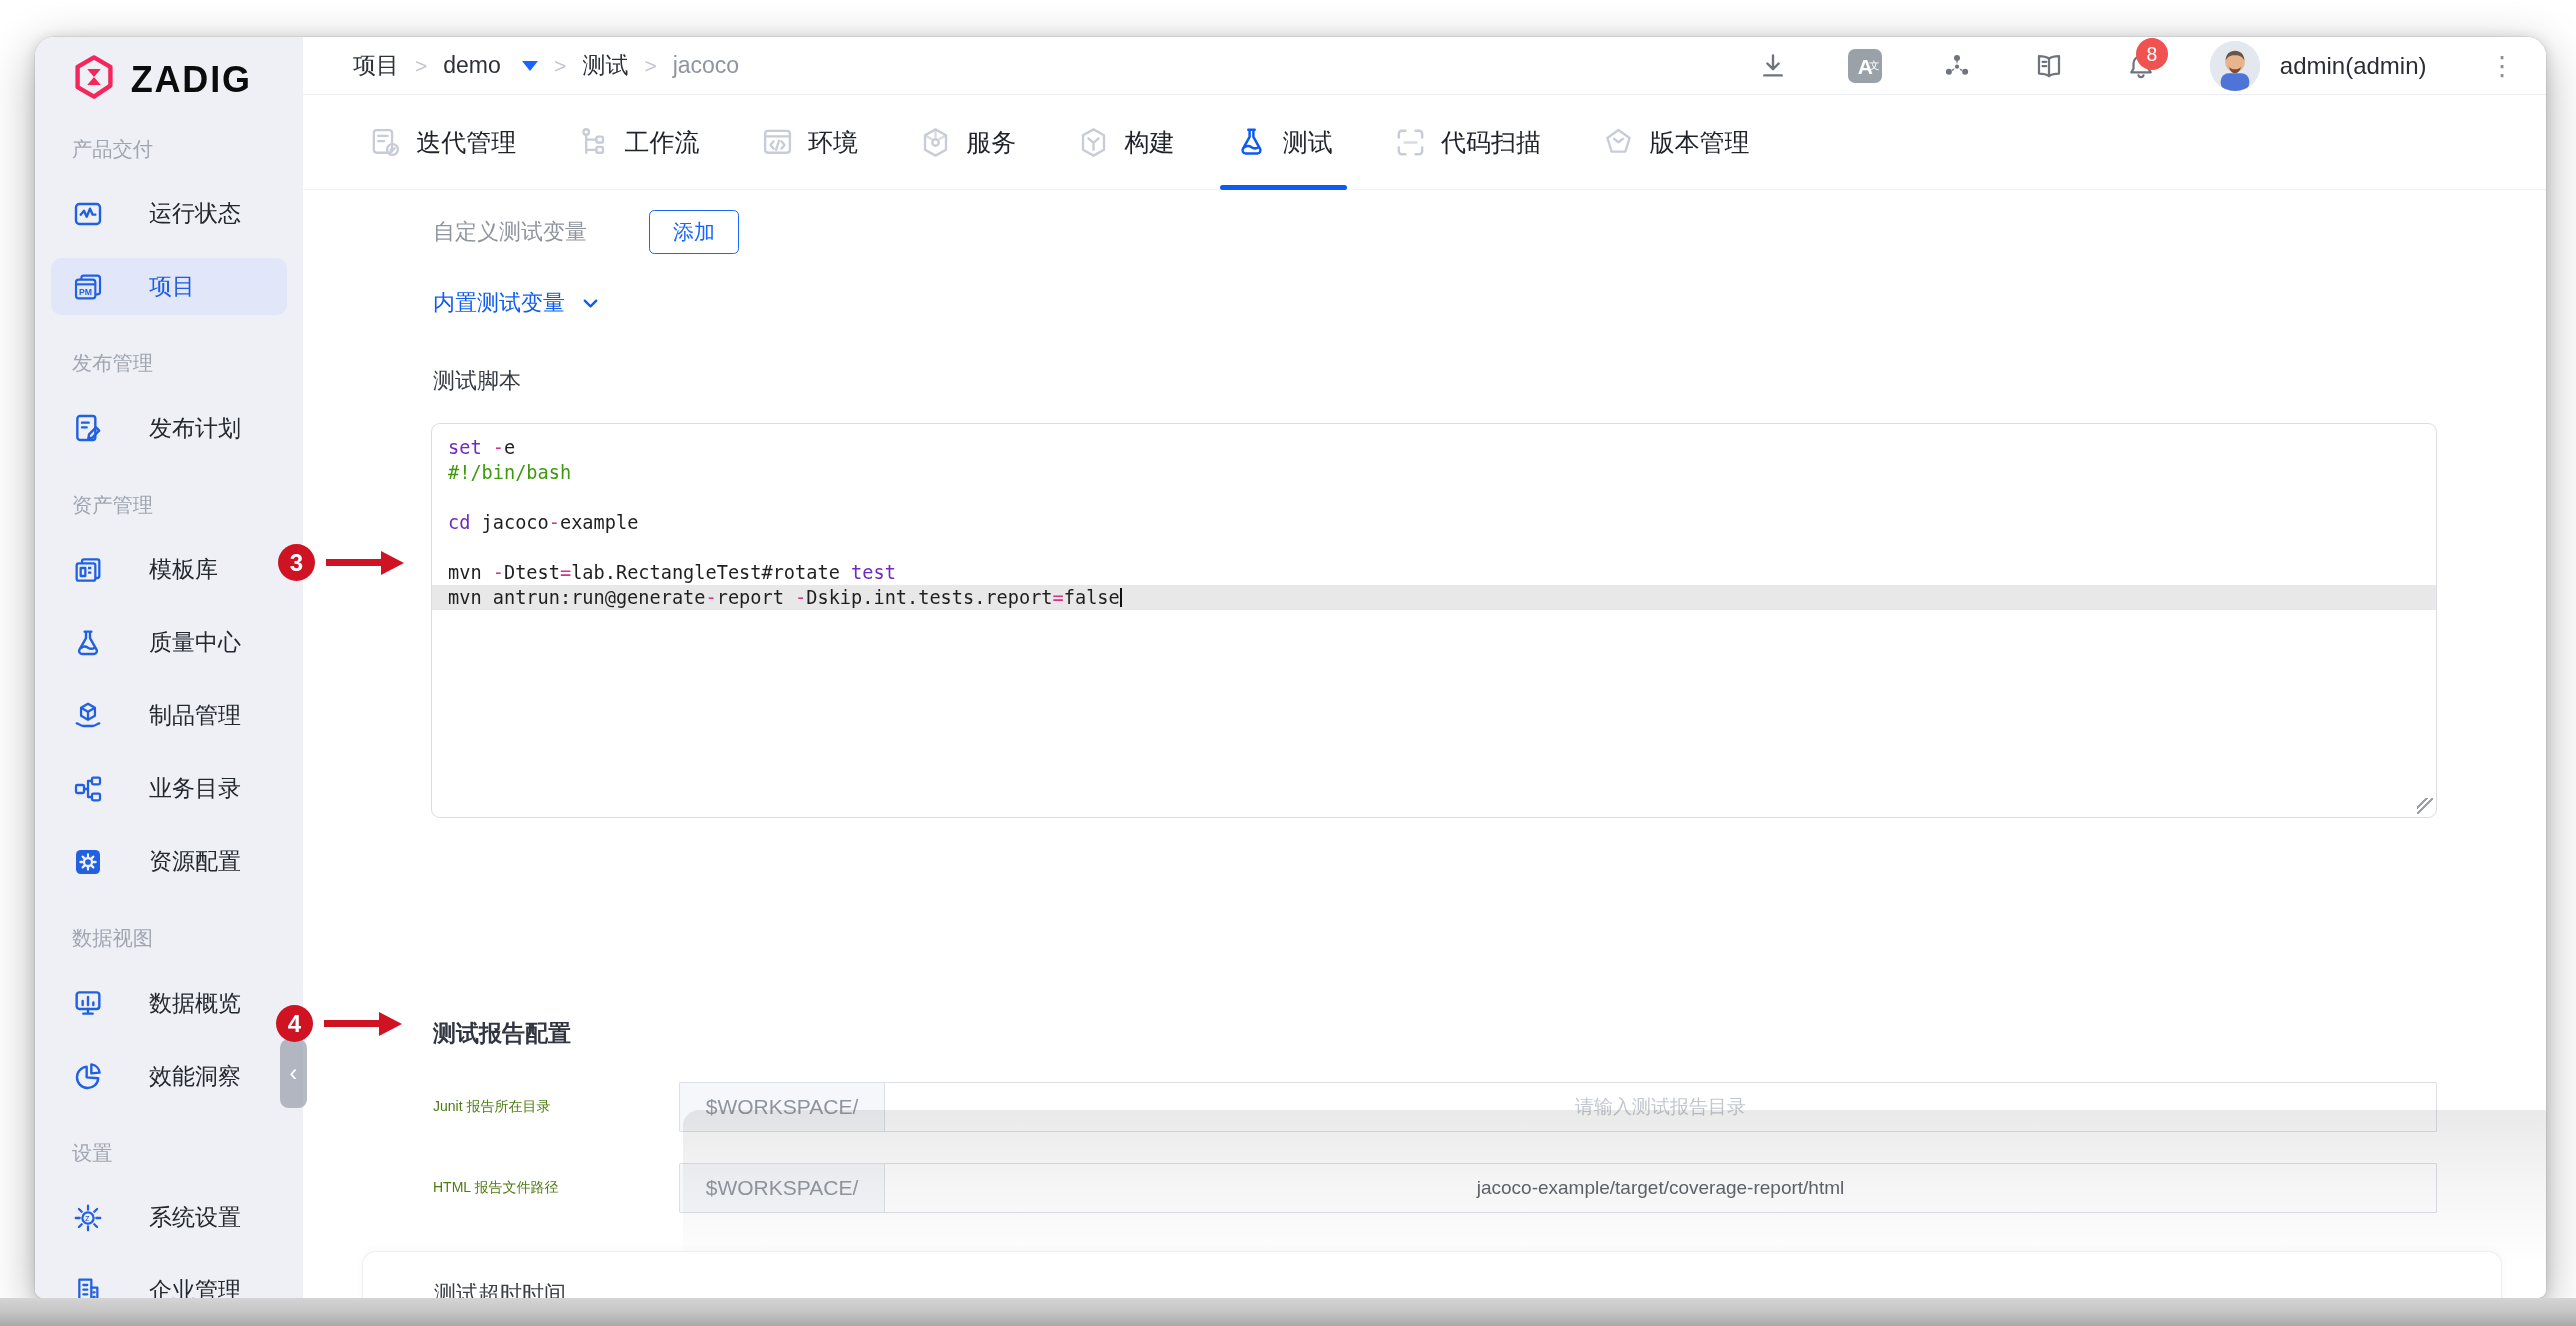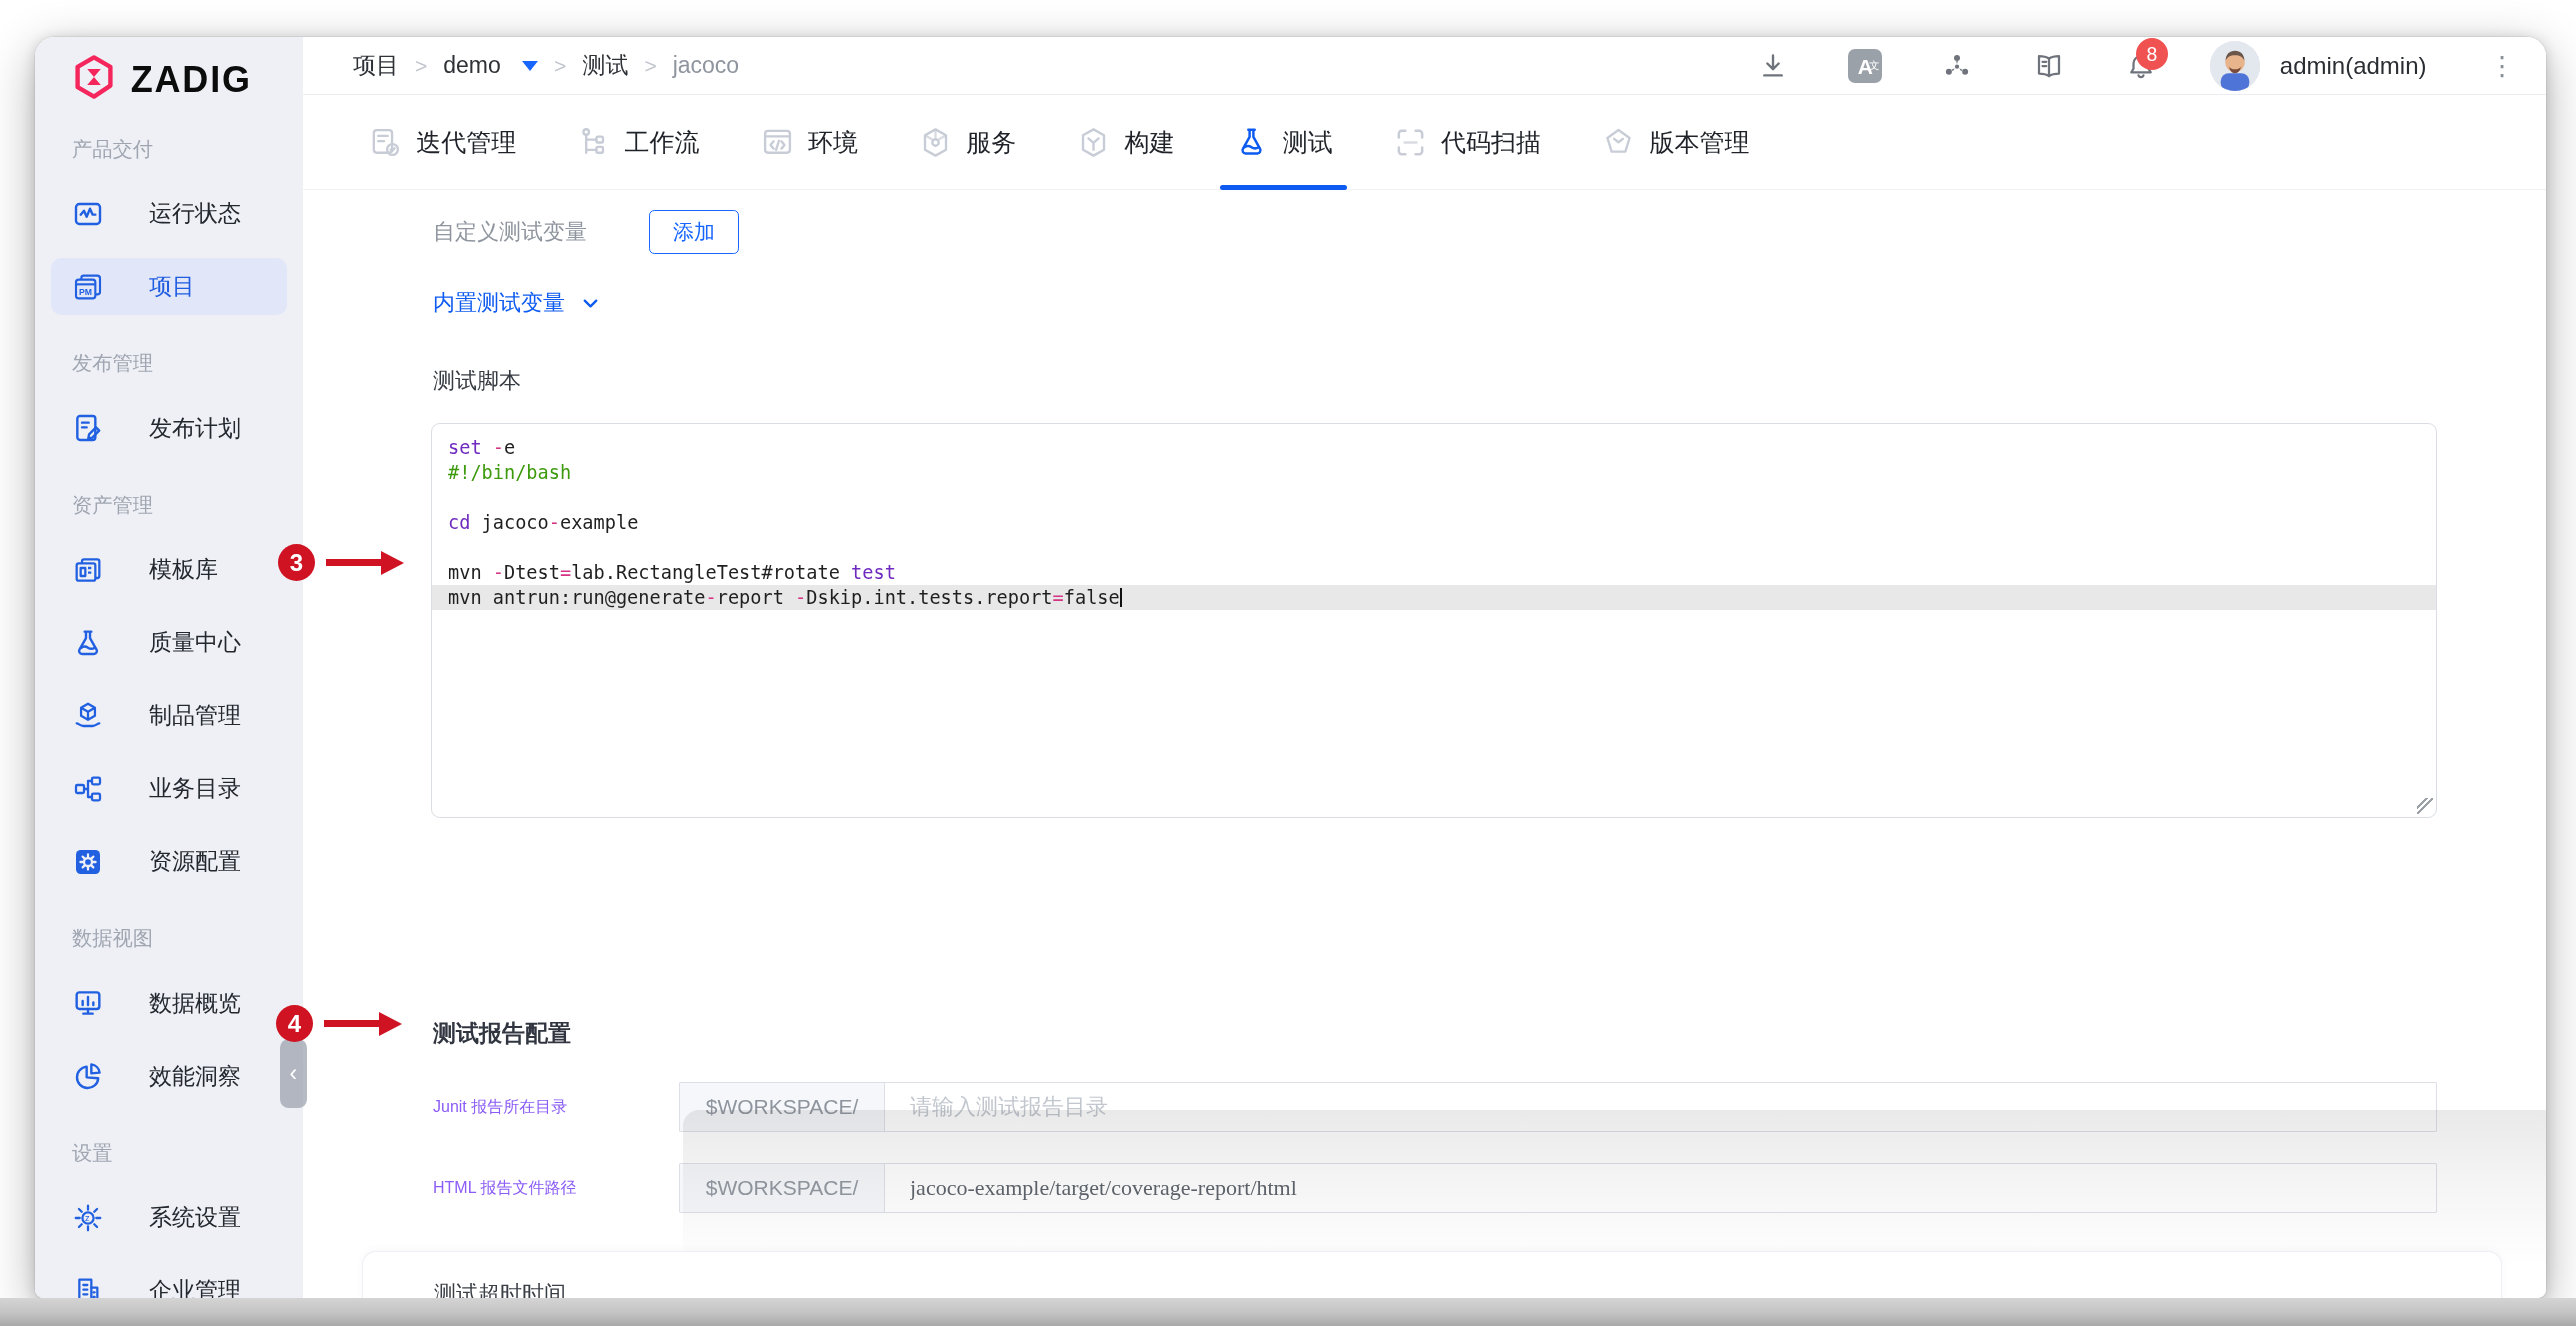--- a/index.html
+++ b/index.html
@@ -87,26 +87,26 @@
   .tok-purple { color:#6f2bbf; }
   .tok-magenta { color:#d63384; }
   .tok-plain { color:#1f1f1f; }
   .caret { display:inline-block; width:1.8px; height:19.4px; background:#111; vertical-align:-3.5px; }
   .resize-handle { position:absolute; right:3.5px; bottom:3.5px; width:16px; height:16px;
     background:linear-gradient(135deg, transparent 0 6.2px, #9aa0a6 6.2px 8px, transparent 8px 10.6px, #9aa0a6 10.6px 12.4px, transparent 12.4px); }
 
   .report-title { position:absolute; left:130px; top:827px; font-size:23px; color:#303540; font-weight:bold; }
 
   .field-row { position:absolute; left:130px; display:flex; align-items:center; }
-  .field-row .f-label { width:246px; font-size:16px; color:#8b5cf6; }
+  .field-row .f-label { width:246px; font-size:14px; color:#4d7c0f; }
   .input-wrap { display:flex; width:1758px; height:50px; border:0.9px solid #dcdfe6; border-radius:1px; overflow:hidden; background:#fff; }
   .input-prefix { width:205px; background:#f5f7fa; border-right:0.9px solid #dcdfe6; color:#8f959e; font-size:21px;
     display:flex; align-items:center; justify-content:center; }
-  .input-wrap input { flex:1; border:none; outline:none; font-size:22px; color:#5a6068; padding:0 25px;
-    font-family:Liberation Serif, serif; background:#fff; }
+  .input-wrap input { flex:1; border:none; outline:none; font-size:19px; color:#5a6068; padding:0 25px;
+    font-family:Liberation Sans, sans-serif; background:#fff;text-align:center; }
   .input-wrap input::placeholder { color:#c2c7cf; }
 
   .scrim { position:absolute; left:380px; right:0; top:919px; height:157px; border-top-left-radius:16px;
     background:linear-gradient(180deg, rgba(90,90,90,.13) 0%, rgba(120,120,120,.08) 45%, rgba(255,255,255,0) 100%); }
 
   .btn-step { position:absolute; left:66px; width:161px; height:44px; }
   .btn-step .btn-outline-blue { width:100%; gap:12.4px; padding:0; }
 
   .bottom-card { position:absolute; left:59px; right:44px; top:1060px; bottom:-17.7px; background:#fff;
     border:0.9px solid #eceff3; border-bottom:none; border-radius:14px 14px 0 0;

